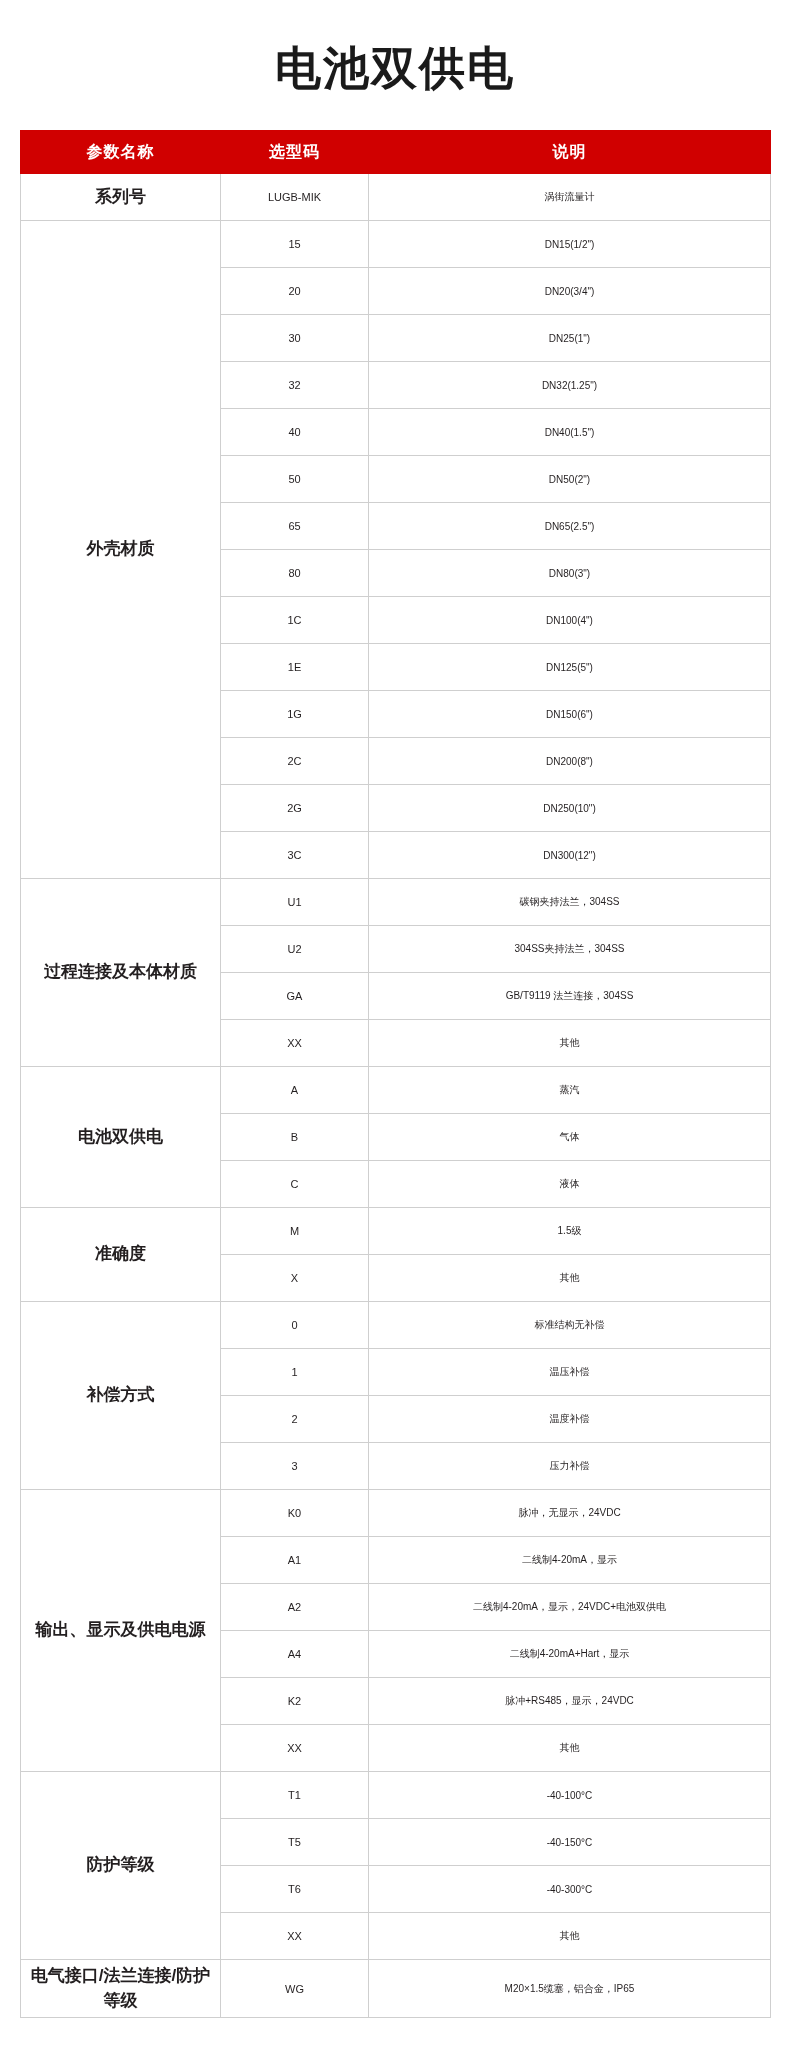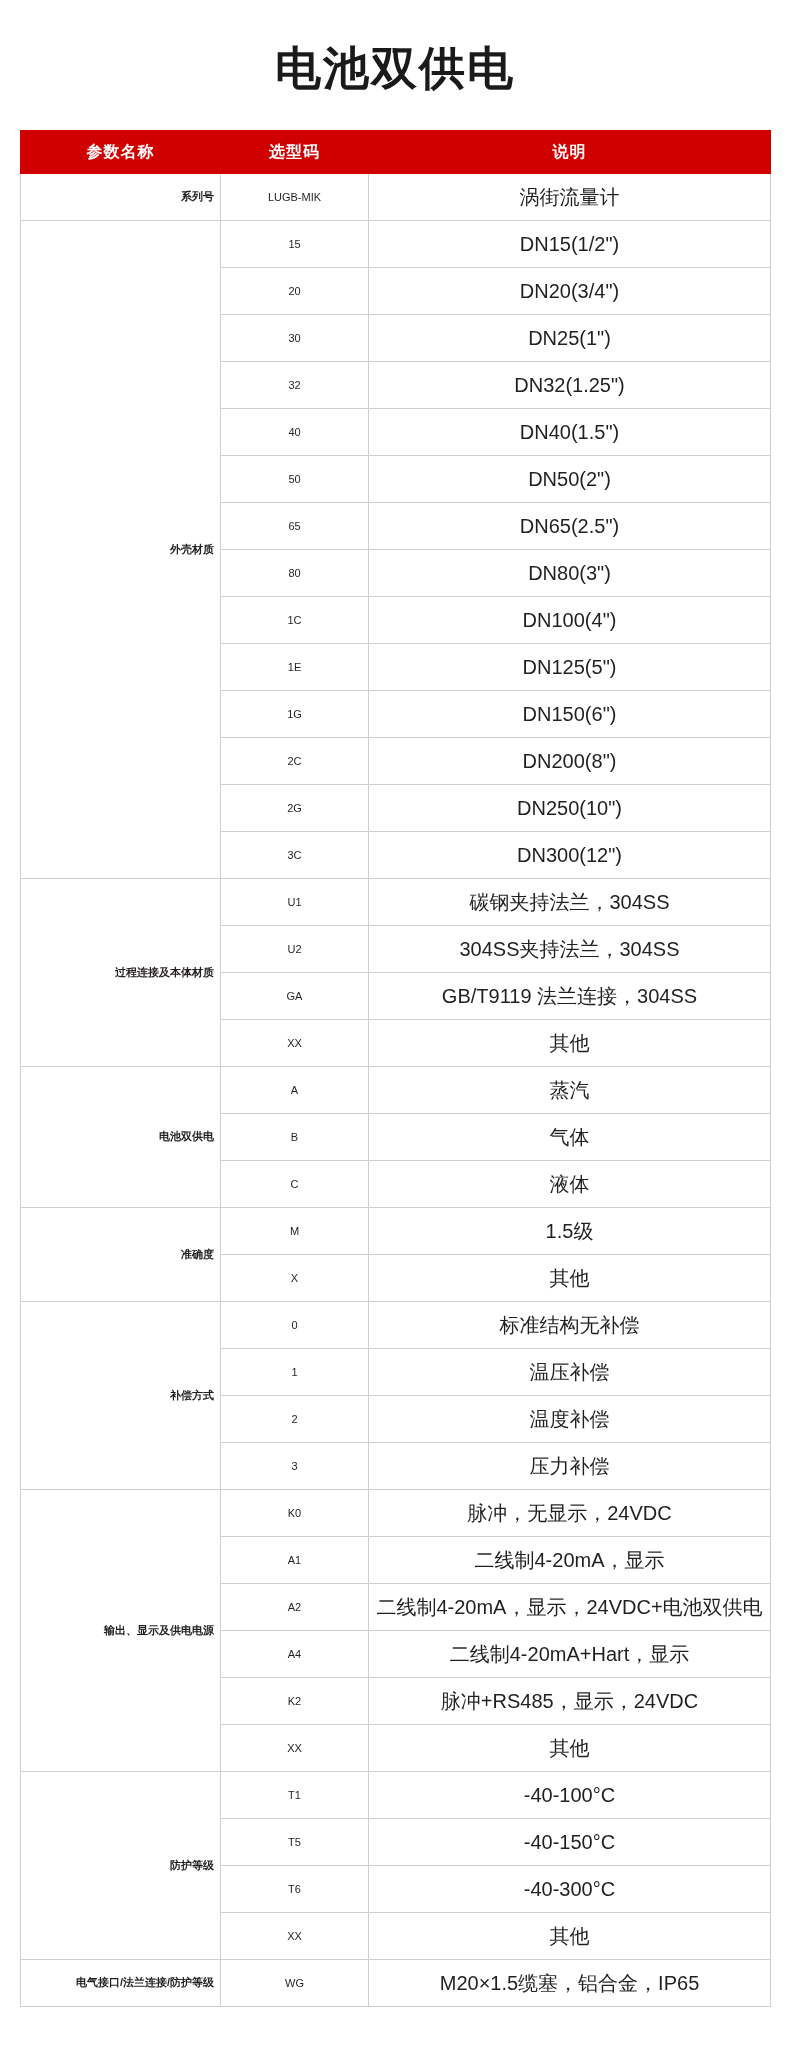--- a/index.html
+++ b/index.html
@@ -52,29 +52,28 @@
     border: 1px solid #cfcfcf;
     text-align: center;
     vertical-align: middle;
     height: 47px;
     padding: 4px 6px;
     box-sizing: border-box;
     color: #231f20;
   }
   table.spec td.param {
     font-weight: bold;
-    font-size: 11px;
+    font-size: 17px;
     line-height: 1.45;
-    text-align: right;
   }
   table.spec td.code {
     font-size: 11px;
   }
   table.spec td.desc {
-    font-size: 20px;
+    font-size: 10px;
   }
   table.spec tr:nth-child(even) td {
     background: #ffffff;
   }
 </style>
 </head>
 <body>
 
 <div class="page">
   <h1 class="page-title">电池双供电</h1>

